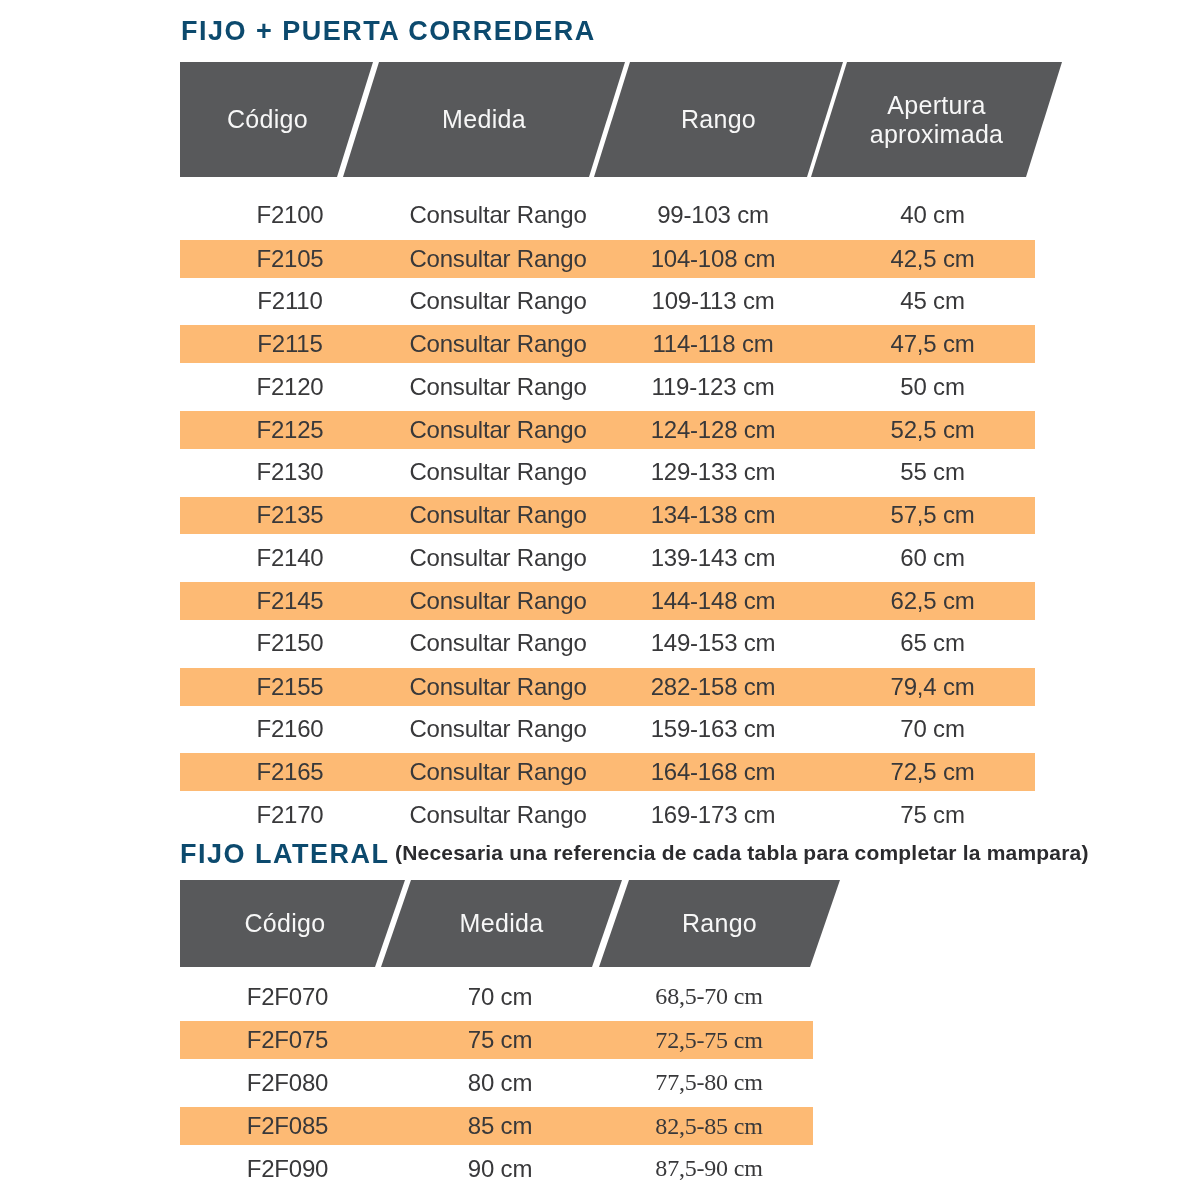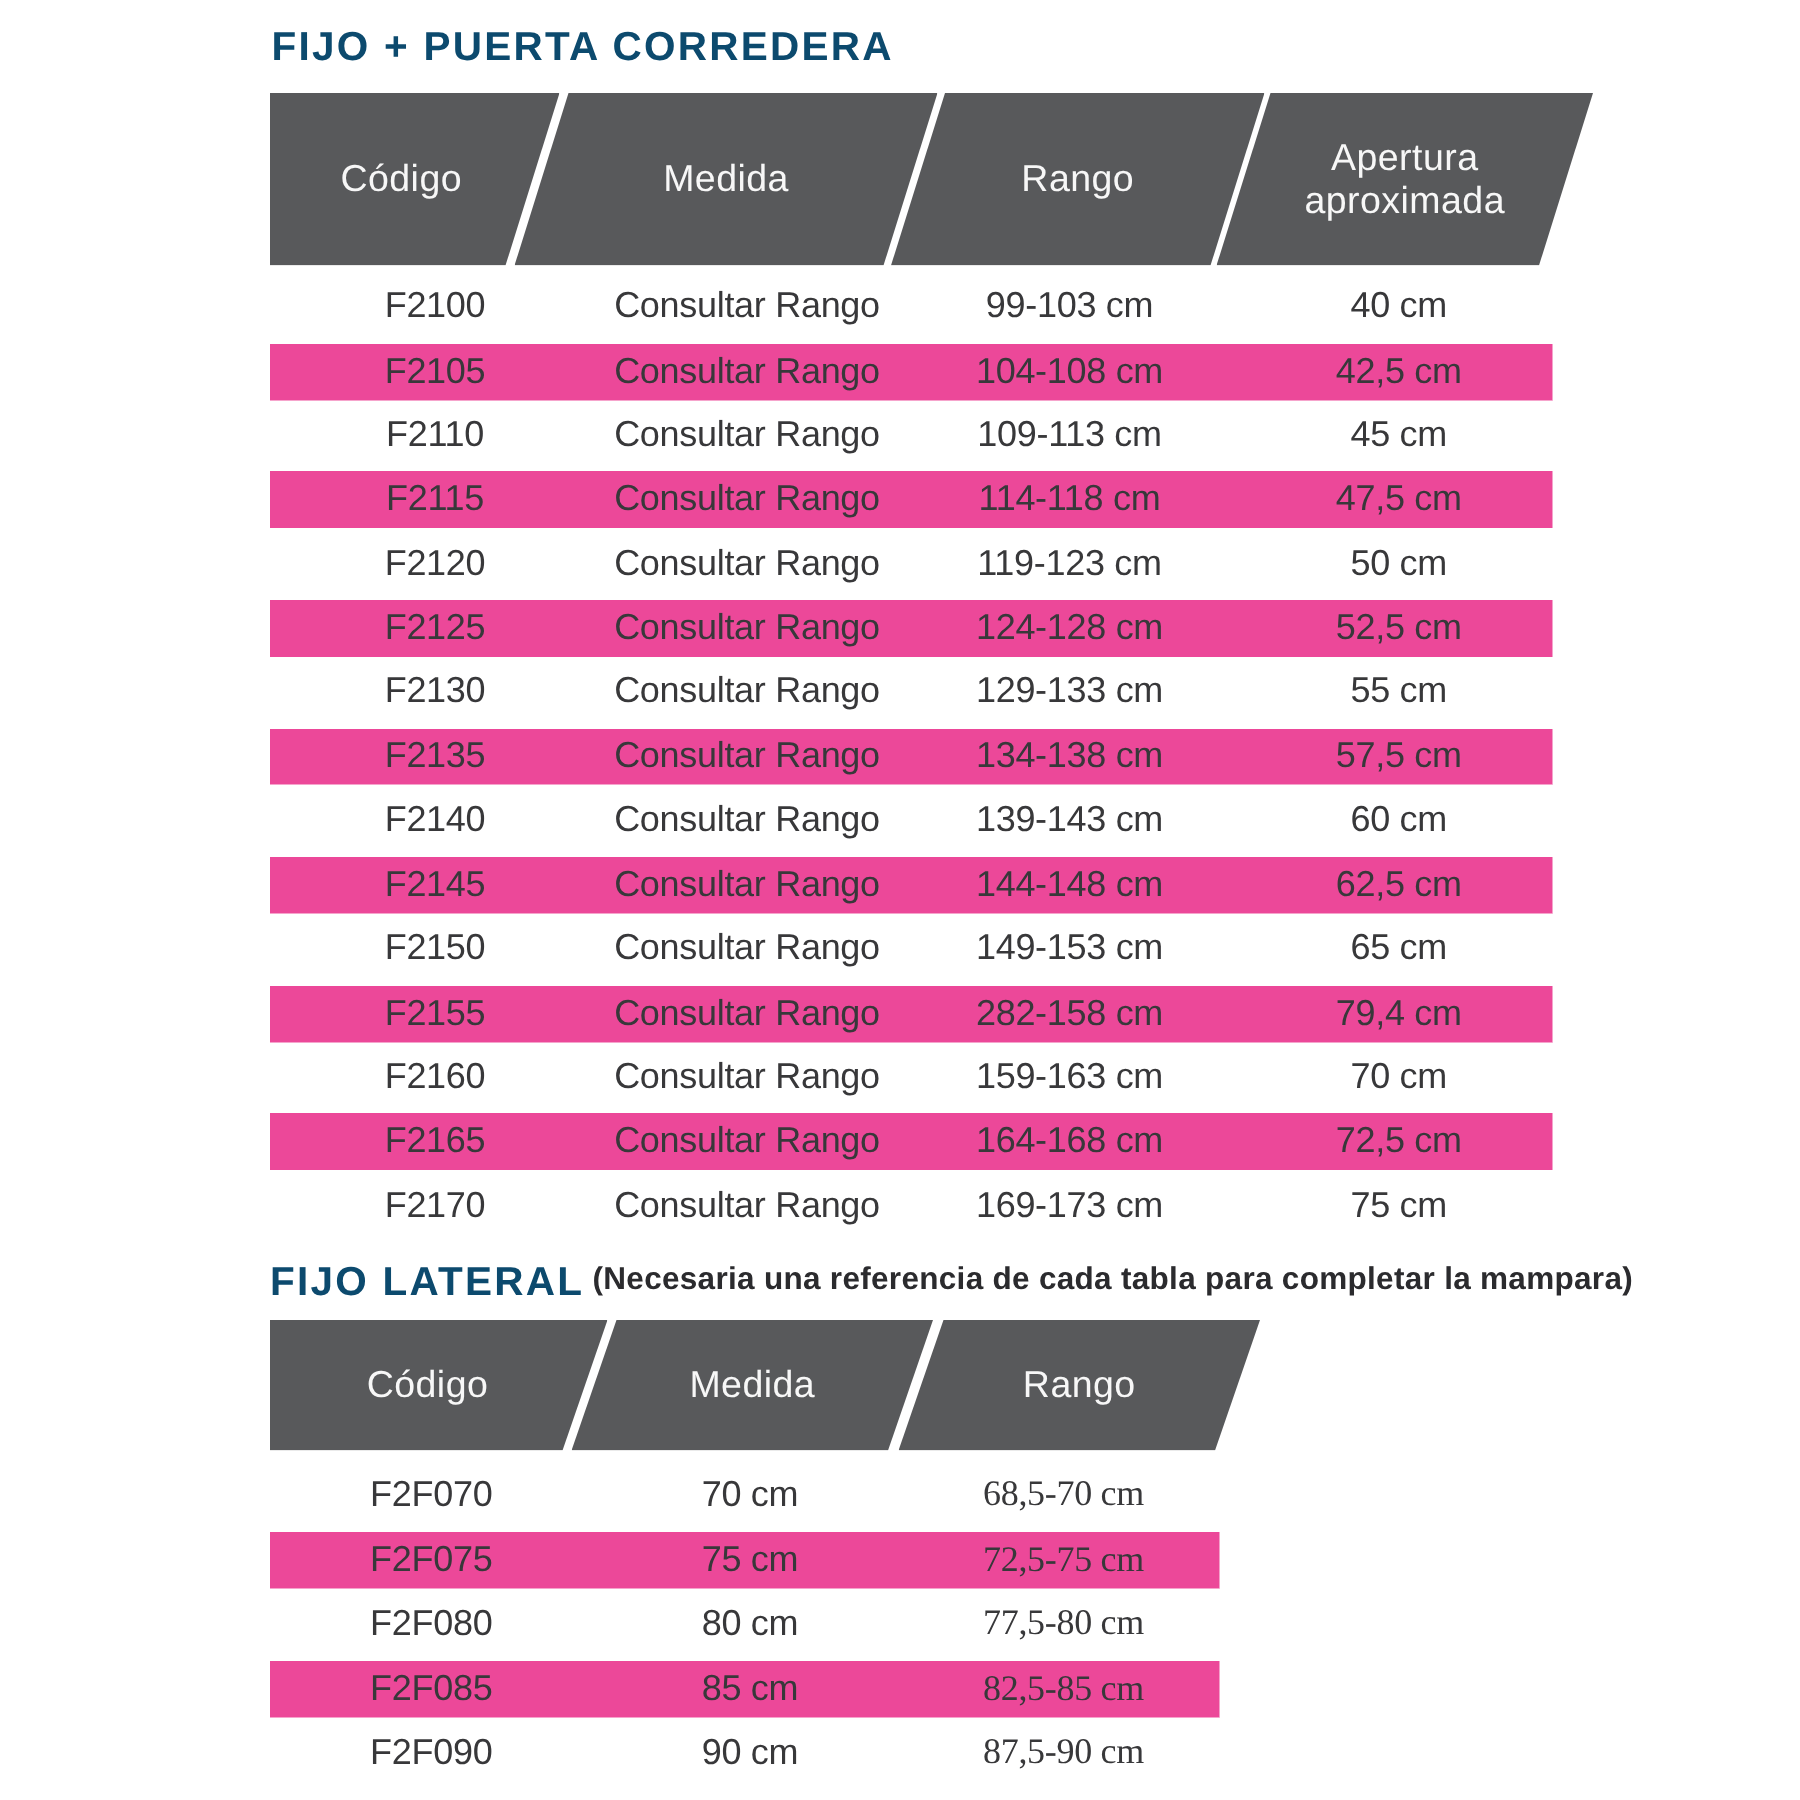--- a/index.html
+++ b/index.html
@@ -51,30 +51,30 @@
   #h1c0{left:0;width:193px;clip-path:polygon(0 0,100% 0,calc(100% - 36px) 100%,0 100%);padding-right:18px;}
   #h1c1{left:163px;width:282px;clip-path:polygon(36px 0,100% 0,calc(100% - 36px) 100%,0 100%);}
   #h1c2{left:414px;width:249px;clip-path:polygon(36px 0,100% 0,calc(100% - 36px) 100%,0 100%);}
   #h1c3{left:631px;width:251px;clip-path:polygon(36px 0,100% 0,calc(100% - 36px) 100%,0 100%);padding:0 40px;}
   
   #h2c0{left:0;width:225px;clip-path:polygon(0 0,100% 0,calc(100% - 30px) 100%,0 100%);padding-right:15px;}
   #h2c1{left:201px;width:241px;clip-path:polygon(30px 0,100% 0,calc(100% - 30px) 100%,0 100%);}
   #h2c2{left:419px;width:241px;clip-path:polygon(30px 0,100% 0,calc(100% - 30px) 100%,0 100%);}
 
   .tbody{position:absolute;}
-  #tbody1{left:180px;top:183px;width:855px;text-align:right;}
+  #tbody1{left:180px;top:194px;width:855px;text-align:right;}
   #tbody2{left:180px;top:975px;width:633px;}
   .row{
     display:flex;
     box-sizing:border-box;
   }
   #tbody1 .row{height:42.8px;}
   #tbody2 .row{height:43px;}
   .row.alt{
-    background:#ec4899;
+    background:#fdba74;
     border-top:3px solid #ffffff;
     border-bottom:2px solid #ffffff;
     background-clip:padding-box;
   }
   .cell{
     display:flex;align-items:center;justify-content:center;
     font-size:24px;
     color:#38383a;
     letter-spacing:-0.2px;
     white-space:nowrap;

